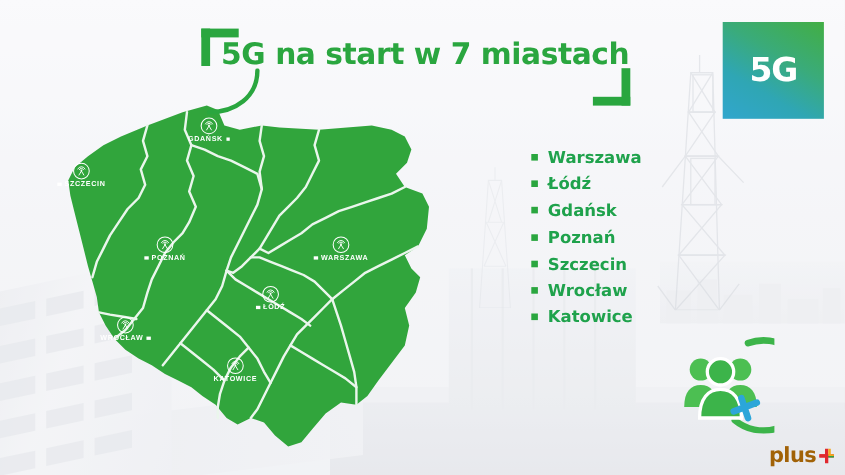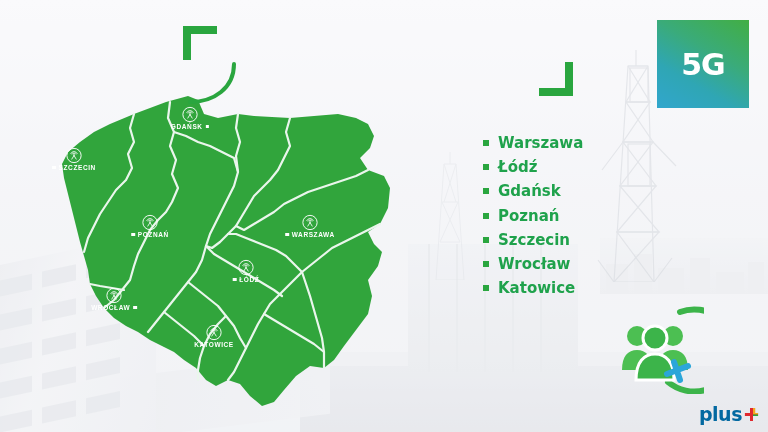--- a/index.html
+++ b/index.html
@@ -77,21 +77,21 @@
   .cityrow .sq{width:6px;height:6px;background:#2aa63f;flex:none;}
   .cityrow .nm{font-size:15px;font-weight:bold;color:#1fa24c;
      font-family:"DejaVu Sans", sans-serif;}
 
   
   .people{position:absolute;left:606px;top:296px;width:98px;height:98px;}
   .people svg{width:100%;height:100%;display:block;}
 
   
   .pluslogo{position:absolute;left:699px;top:403px;height:22px;display:flex;align-items:center;gap:2px;}
-  .pluslogo .w{font-size:19px;font-weight:bold;color:#0369a1;letter-spacing:-.5px;
+  .pluslogo .w{font-size:19px;font-weight:bold;color:#a16207;letter-spacing:-.5px;
      font-family:"DejaVu Sans", sans-serif;line-height:1;}
   .pluslogo .g{width:15px;height:15px;}
   .pluslogo .g svg{width:100%;height:100%;display:block;}
 </style>
 </head>
 <body>
 
 <div class="stage">
 
   <div class="bg">
@@ -310,20 +310,21 @@
       </span>
       <span class="ml">
         <span>KATOWICE</span>
       </span>
     </div>
   </div>
 
   <div class="title-wrap">
     <span class="brk tl"></span>
     <span class="brk br"></span>
+    <div class="title">5G na start w 7 miastach</div>
   </div>
 
   <div class="arc">
     <svg viewBox="0 0 70 46" fill="none">
       <path d="M66 2 C66 26, 46 40, 22 40" stroke="#2aa63f" stroke-width="4" stroke-linecap="round"></path>
     </svg>
   </div>
 
   <div class="badge5g">
     <span>5G</span>

